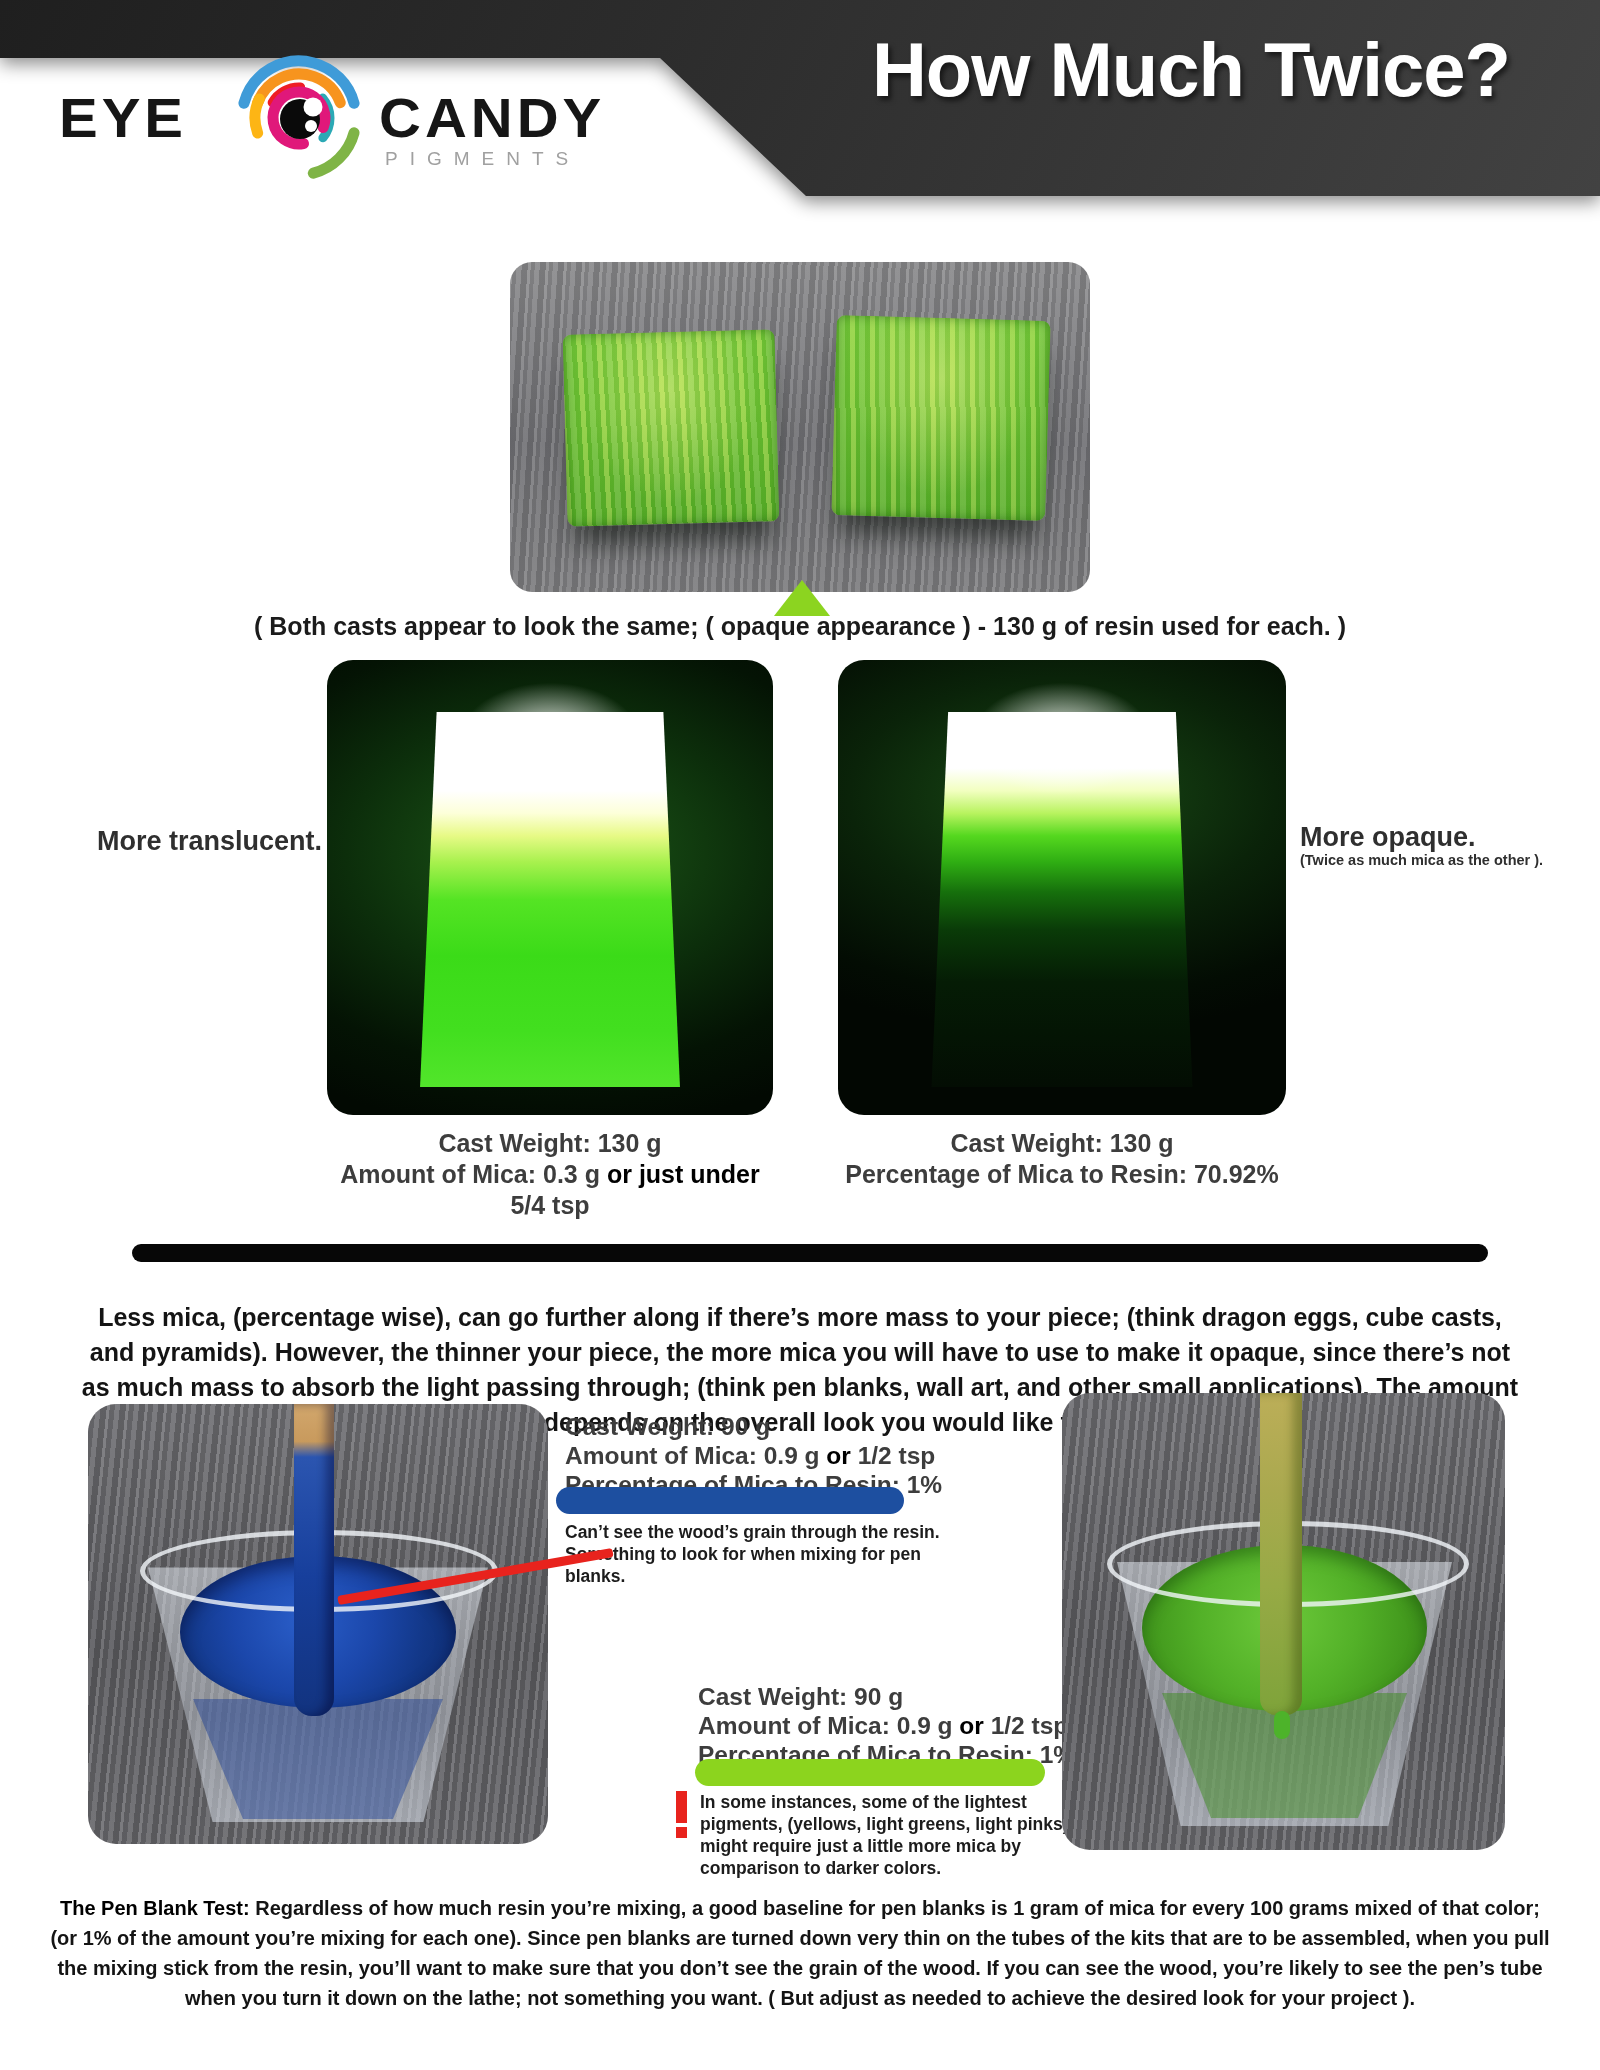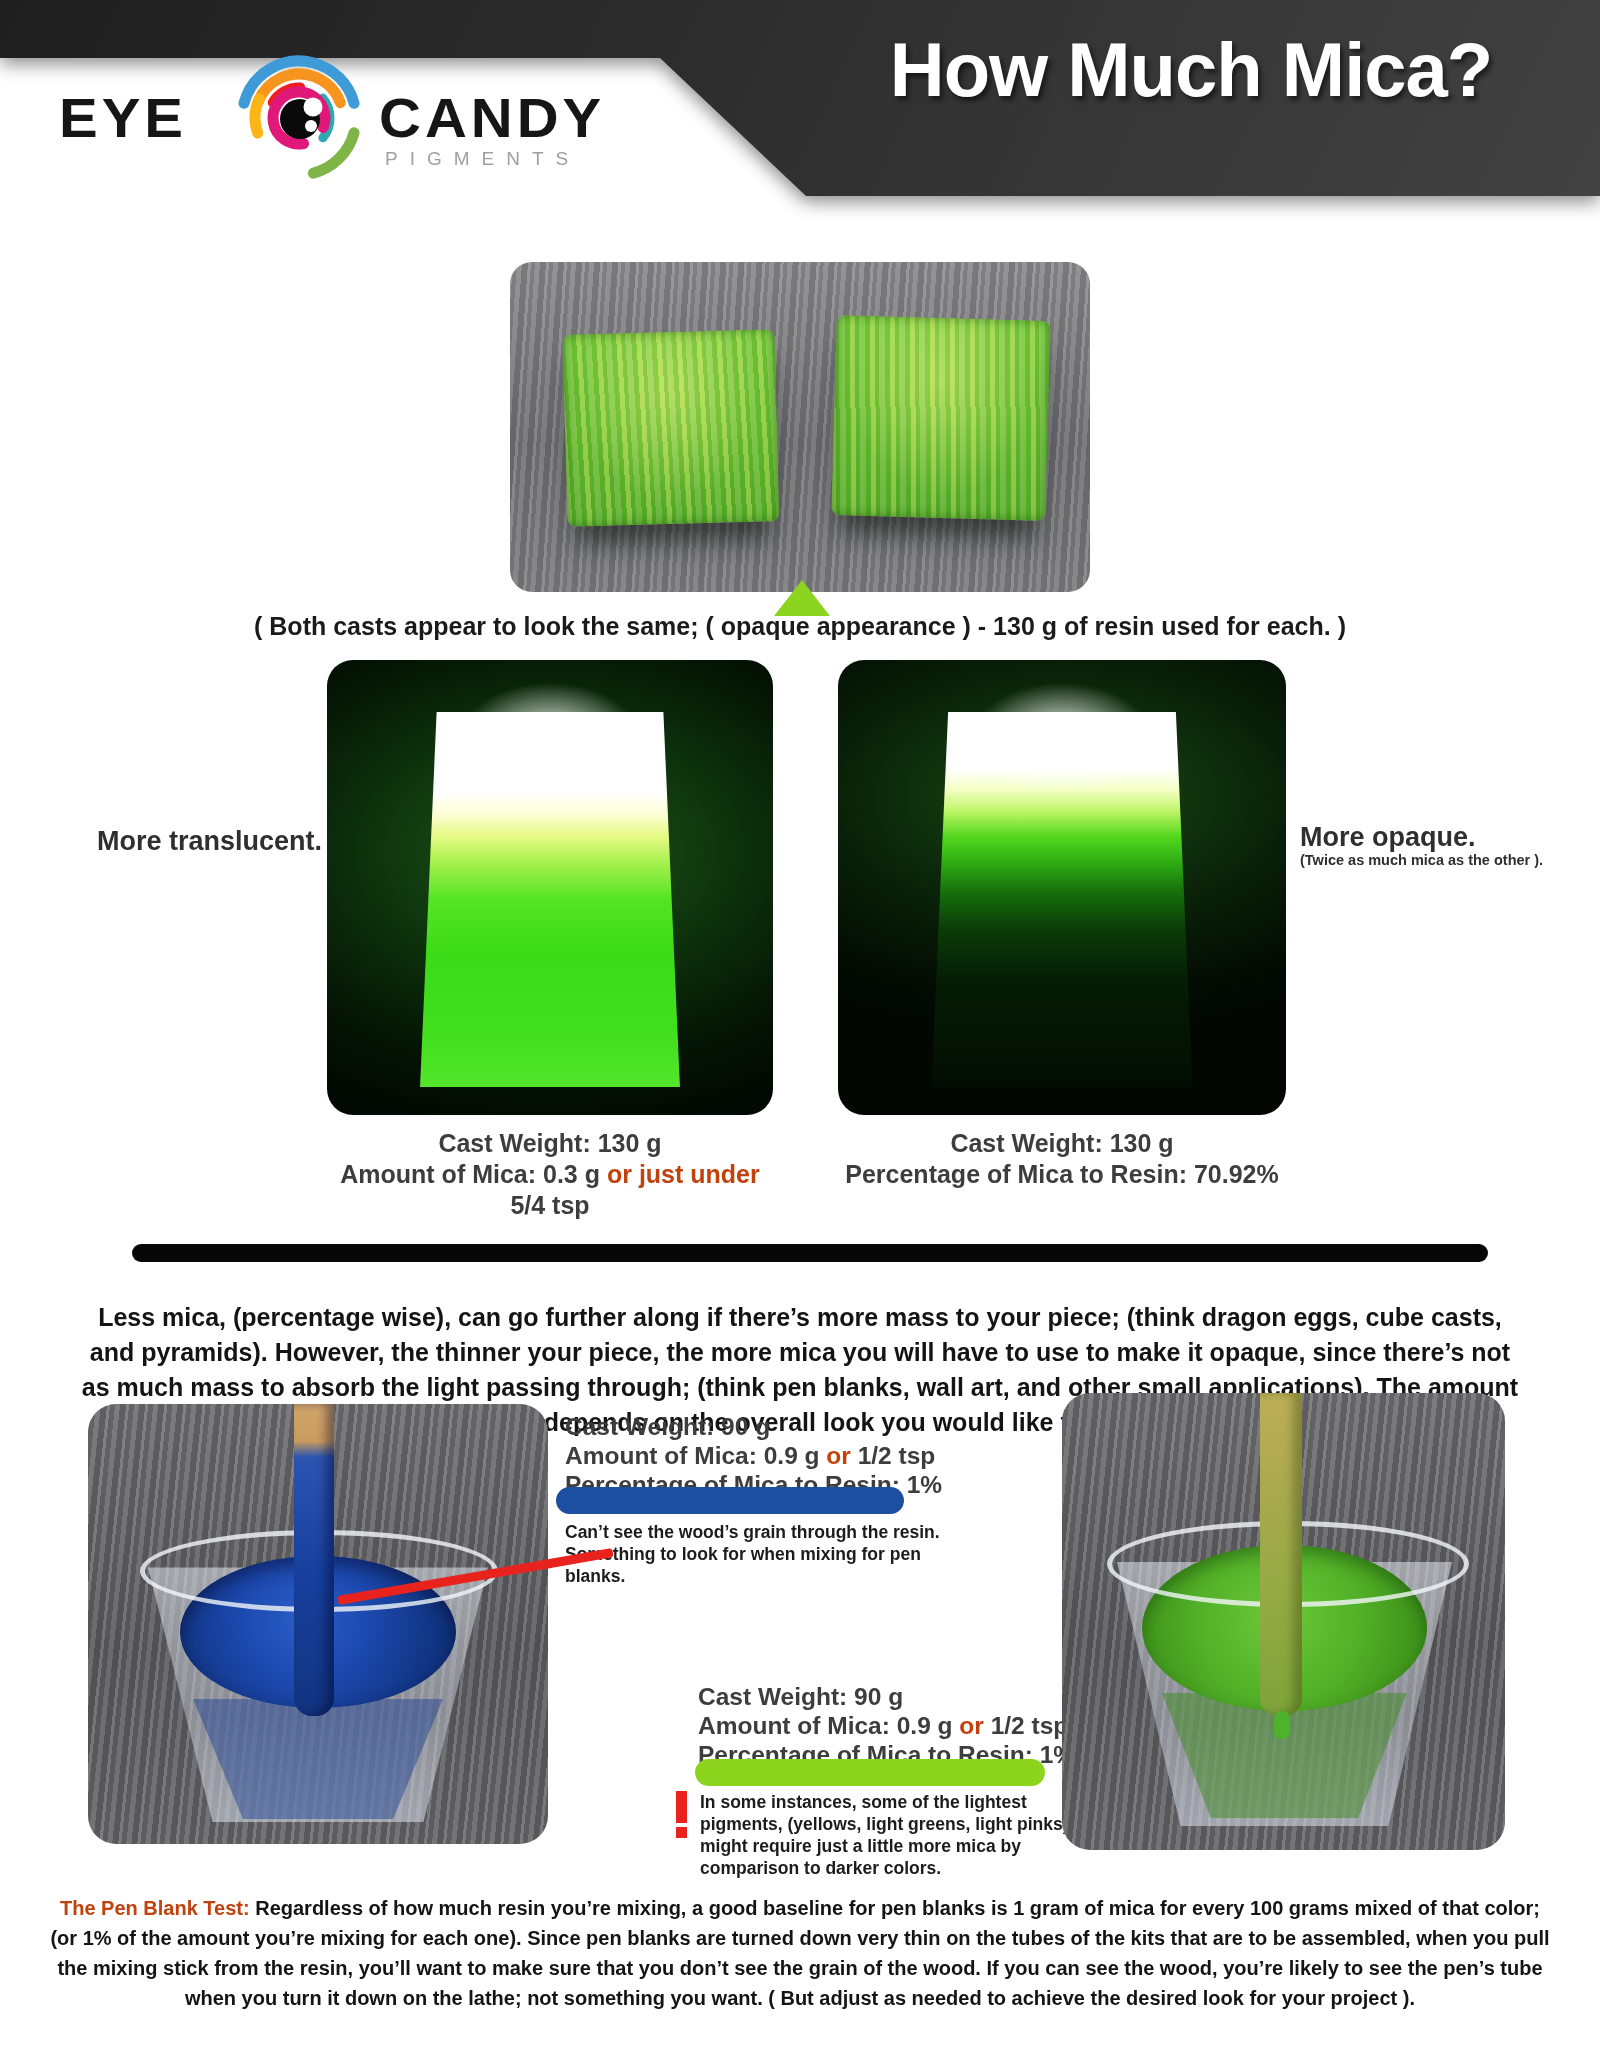--- a/index.html
+++ b/index.html
@@ -74,21 +74,21 @@
   .side-label-left{position:absolute;left:60px;top:826px;width:262px;text-align:right;
         font-size:27px;font-weight:700;color:#2f2f2f;}
   .side-label-right{position:absolute;left:1300px;top:822px;width:295px;
         font-size:27px;font-weight:700;color:#2f2f2f;line-height:30px;}
   .side-sublabel{font-size:14.5px;line-height:17px;display:block;}
 
   .stats{position:absolute;top:1128px;text-align:center;font-size:25px;font-weight:700;
         color:#3d3d3d;line-height:31px;}
   .stats-left{left:327px;width:446px;}
   .stats-right{left:838px;width:448px;}
-  .red{color:#c2410c;}
+  .red{color:#000000;}
 
   .divider{position:absolute;left:132px;top:1244px;width:1356px;height:18px;border-radius:9px;
         background:#070707;}
 
   .mid-paragraph{position:absolute;left:50%;transform:translateX(-50%);top:1300px;width:1445px;
         text-align:center;font-size:25px;font-weight:700;color:#141414;line-height:35px;}
 
   
   .blue-cup-photo{left:88px;top:1404px;width:460px;height:440px;border-radius:28px;}
   .green-cup-photo{left:1062px;top:1393px;width:443px;height:457px;border-radius:28px;}
@@ -145,21 +145,21 @@
         text-align:center;font-size:20px;font-weight:700;color:#141414;line-height:30px;}
 </style>
 </head>
 <body>
 
 <div class="page">
 
   <div class="header-shadow">
     <div class="header-shape"></div>
   </div>
-  <div class="banner-title">How Much Mica?</div>
+  <div class="banner-title">How Much Twice?</div>
 
   <div class="logo">
     <span class="logo-eye">EYE</span>
     <span class="logo-mark">
       <svg width="144" height="144" viewBox="0 0 144 144">
         <g fill="none" stroke-linecap="round">
           <circle cx="72" cy="72" r="57" stroke="#3f9bd8" stroke-width="11" stroke-dasharray="149 300" transform="rotate(-165 72 72)"></circle>
           <circle cx="72" cy="72" r="57" stroke="#7fb446" stroke-width="11" stroke-dasharray="60 400" transform="rotate(15 72 72)"></circle>
           <circle cx="72" cy="72" r="44" stroke="#f7941e" stroke-width="11" stroke-dasharray="107 300" transform="rotate(-160 72 72)"></circle>
           <circle cx="72" cy="72" r="44" stroke="#fdb515" stroke-width="11" stroke-dasharray="35 300" transform="rotate(160 72 72)"></circle>

